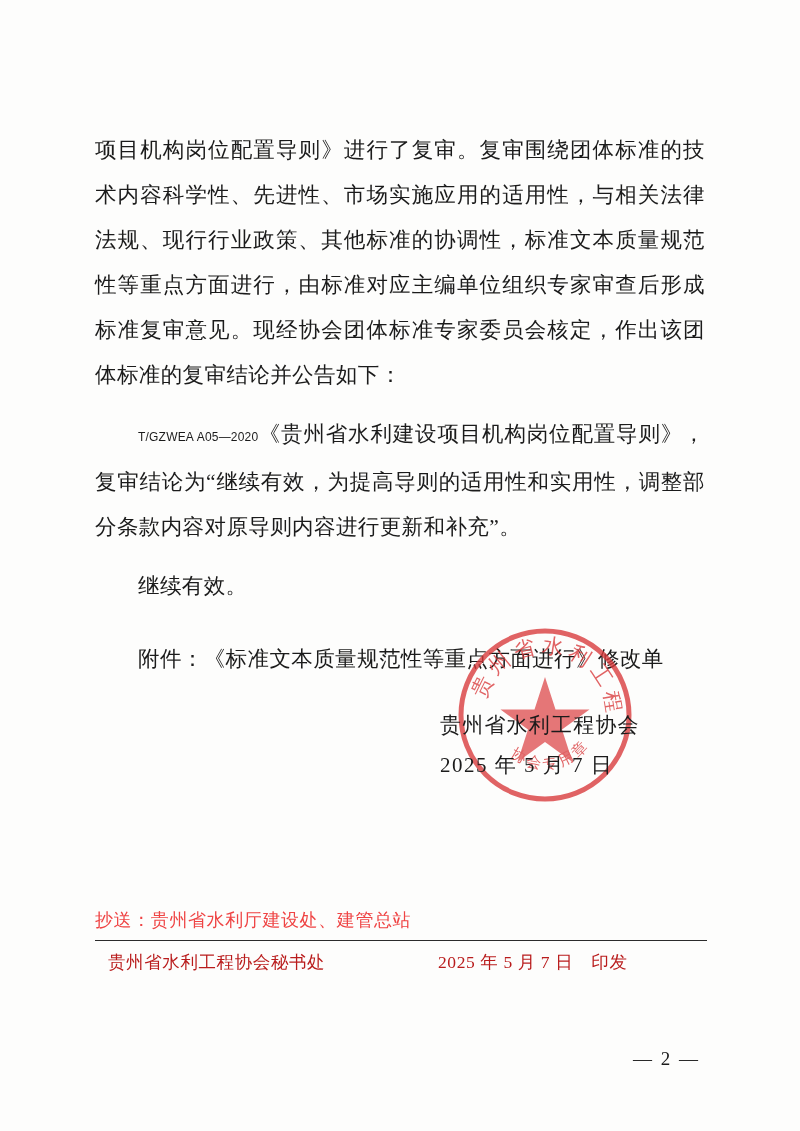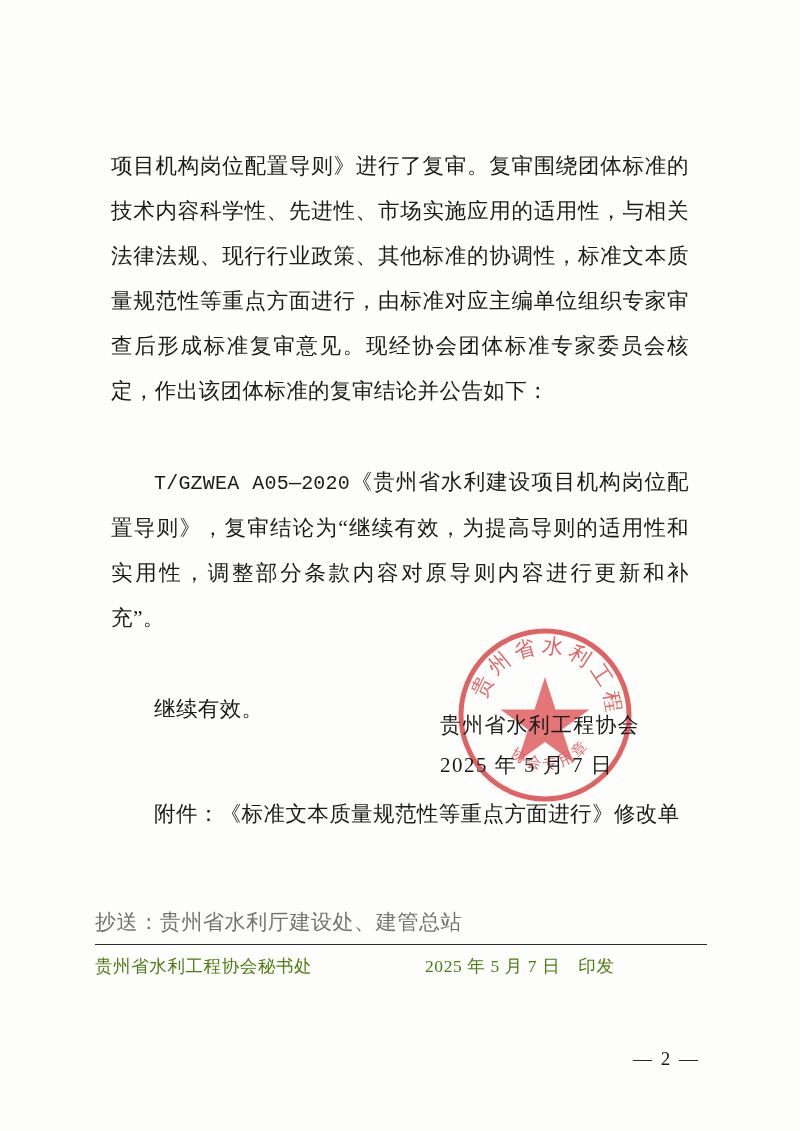--- a/index.html
+++ b/index.html
@@ -25,32 +25,32 @@
     left: 95px;
     top: 128px;
     width: 610px;
   }
   .para {
     font-size: 21.5px;
     line-height: 45px;
     letter-spacing: 0.4px;
     text-align: justify;
     text-justify: inter-ideograph;
-    margin: 16px;
+    margin: 0;
     color: #1b1b1b;
   }
   .para.indent {
     text-indent: 43px;
   }
   .gap-md { height: 14px; }
   .gap-lg { height: 28px; }
 
   .mono-code {
-    font-family: Liberation Mono, monospace;
-    font-size: 20px;
+    font-family: Liberation Sans, sans-serif;
+    font-size: 12px;
     letter-spacing: 0.2px;
   }
 
   
   .sign-block {
     position: absolute;
     left: 440px;
     top: 705px;
     width: 260px;
     text-align: left;
@@ -81,37 +81,38 @@
   .seal svg { display:block; }
 
   
   .footer {
     position: absolute;
     left: 95px;
     top: 908px;
     width: 612px;
   }
   .cc-line {
-    font-size: 21px;
+    font-size: 18px;
     letter-spacing: 0.6px;
-    color: #737373;
+    color: #ef4444;
     padding-bottom: 8px;
   }
   .rule {
     border-top: 1.6px solid #2b2b2b;
     width: 100%;
   }
   .footer-row {
     display: flex;
     justify-content: flex-start;
     align-items: baseline;
     padding-top: 9px;
     font-size: 17.5px;
     letter-spacing: 0.6px;
-    color: #4d7c0f;
+    color: #b91c1c;
+    margin-left: 13px;
   }
   .footer-left { width: 330px; }
   .footer-right { white-space: nowrap; text-align: center; }
   .footer-right .sep { display:inline-block; width: 18px; }
 
   .page-num {
     position: absolute;
     right: 100px;
     top: 1048px;
     font-size: 19px;

